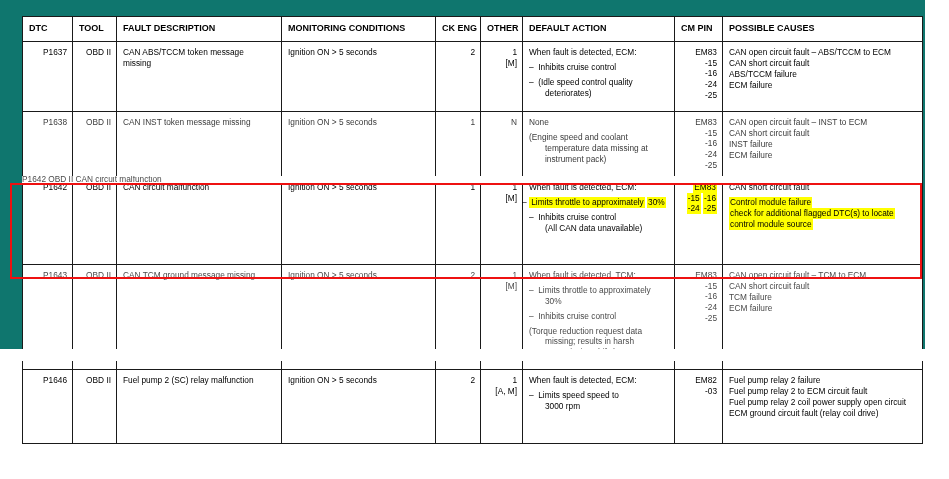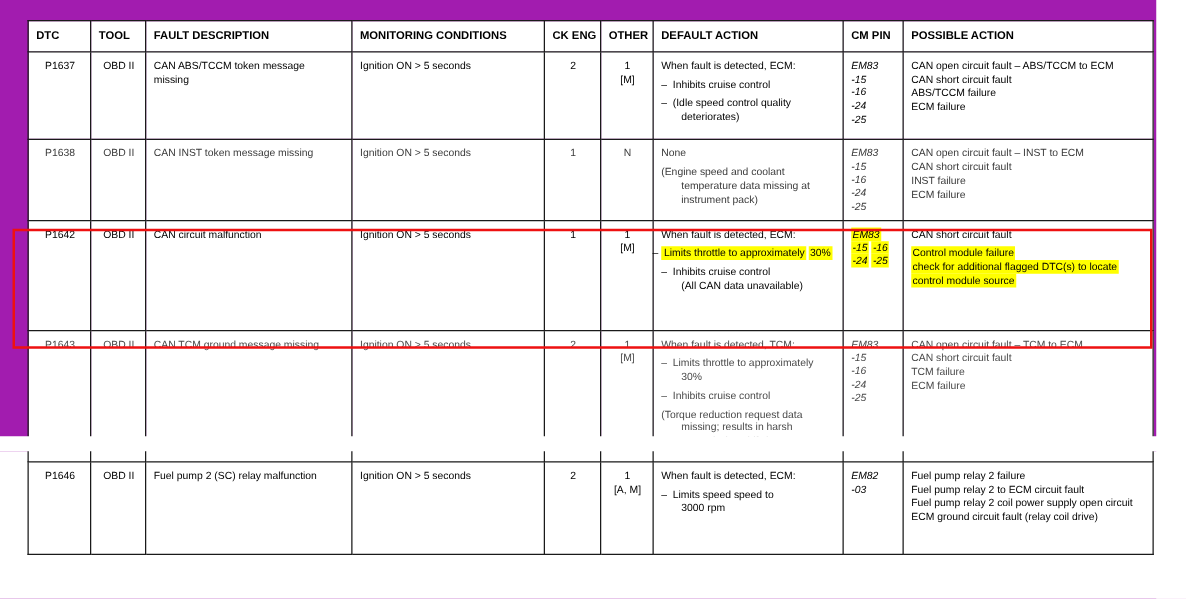--- a/index.html
+++ b/index.html
@@ -10,21 +10,21 @@
     background: #ffffff;
     font-family: "Liberation Sans", sans-serif;
     color: #000000;
     overflow: hidden;
     position: relative;
   }
   #page {
     position: absolute;
     left: 0; top: 0;
     width: 949px; height: 361px;
-    background: #a21caf;
+    background: #0f766e;
   }
   
   .margin-right {
     position: absolute;
     right: 0; top: 0;
     width: 24px; height: 479px;
     background: #ffffff;
   }
   .margin-bottom {
     position: absolute;
@@ -49,36 +49,36 @@
     background: #ffffff;
   }
   table.dtc thead th {
     font-weight: bold;
     font-size: 9px;
     padding: 6px 5px 6px 6px;
     text-align: left;
     white-space: nowrap;
   }
   thead th.c-dtc, thead th.c-tool, thead th.c-ckeng, thead th.c-other { text-align: center; }
-  td.center { text-align: center; }
+  td.center { text-align: right; }
   .col-dtc     { width: 50px; }
   .col-tool    { width: 44px; }
   .col-desc    { width: 165px; }
   .col-mon     { width: 154px; }
   .col-ckeng   { width: 45px; }
   .col-other   { width: 42px; }
   .col-default { width: 152px; }
   .col-cmpin   { width: 48px; }
   .col-causes  { width: 200px; }
 
   .lines > div { white-space: pre-wrap; }
   .ind { padding-left: 8px; text-indent: -8px; }
   .ind2 { padding-left: 16px; }
   .gap { height: 4px; }
-  .cm-lines { text-align: left; line-height: 1.3; font-style: italic; }
+  .cm-lines { text-align: right; line-height: 1.3; }
   .cm-lines div { white-space: nowrap; }
   .hl-block { background: #ffff00; display: inline-block; padding: 0 1px; }
 
   
   tr.faded td { color: #3b3b3b; }
   tr.faded2 td { color: #4a4a4a; }
 
   
   #redbox {
     position: absolute;
@@ -124,21 +124,21 @@
     <thead>
       <tr>
         <th class="c-dtc">DTC</th>
         <th class="c-tool">TOOL</th>
         <th>FAULT DESCRIPTION</th>
         <th>MONITORING CONDITIONS</th>
         <th class="c-ckeng">CK ENG</th>
         <th class="c-other">OTHER</th>
         <th>DEFAULT ACTION</th>
         <th>CM PIN</th>
-        <th>POSSIBLE ACTION</th>
+        <th>POSSIBLE CAUSES</th>
       </tr>
     </thead>
     <tbody>
 
       <tr style="height:70px;">
         <td class="center">P1637</td>
         <td class="center">OBD II</td>
         <td>
           <div class="lines">
             <div>CAN ABS/TCCM token message</div>
@@ -365,18 +365,21 @@
             <div>Fuel pump relay 2 to ECM circuit fault</div>
             <div>Fuel pump relay 2 coil power supply open circuit</div>
             <div>ECM ground circuit fault (relay coil drive)</div>
           </div>
         </td>
       </tr>
 
     </tbody>
   </table>
 
+  <div class="ghost">
+    <span>P1642     OBD II     CAN circuit malfunction</span>
+  </div>
 
   <div id="redbox"></div>
 
   <div class="margin-right"></div>
   <div class="margin-bottom"></div>
 </div>
 
 </body></html>

